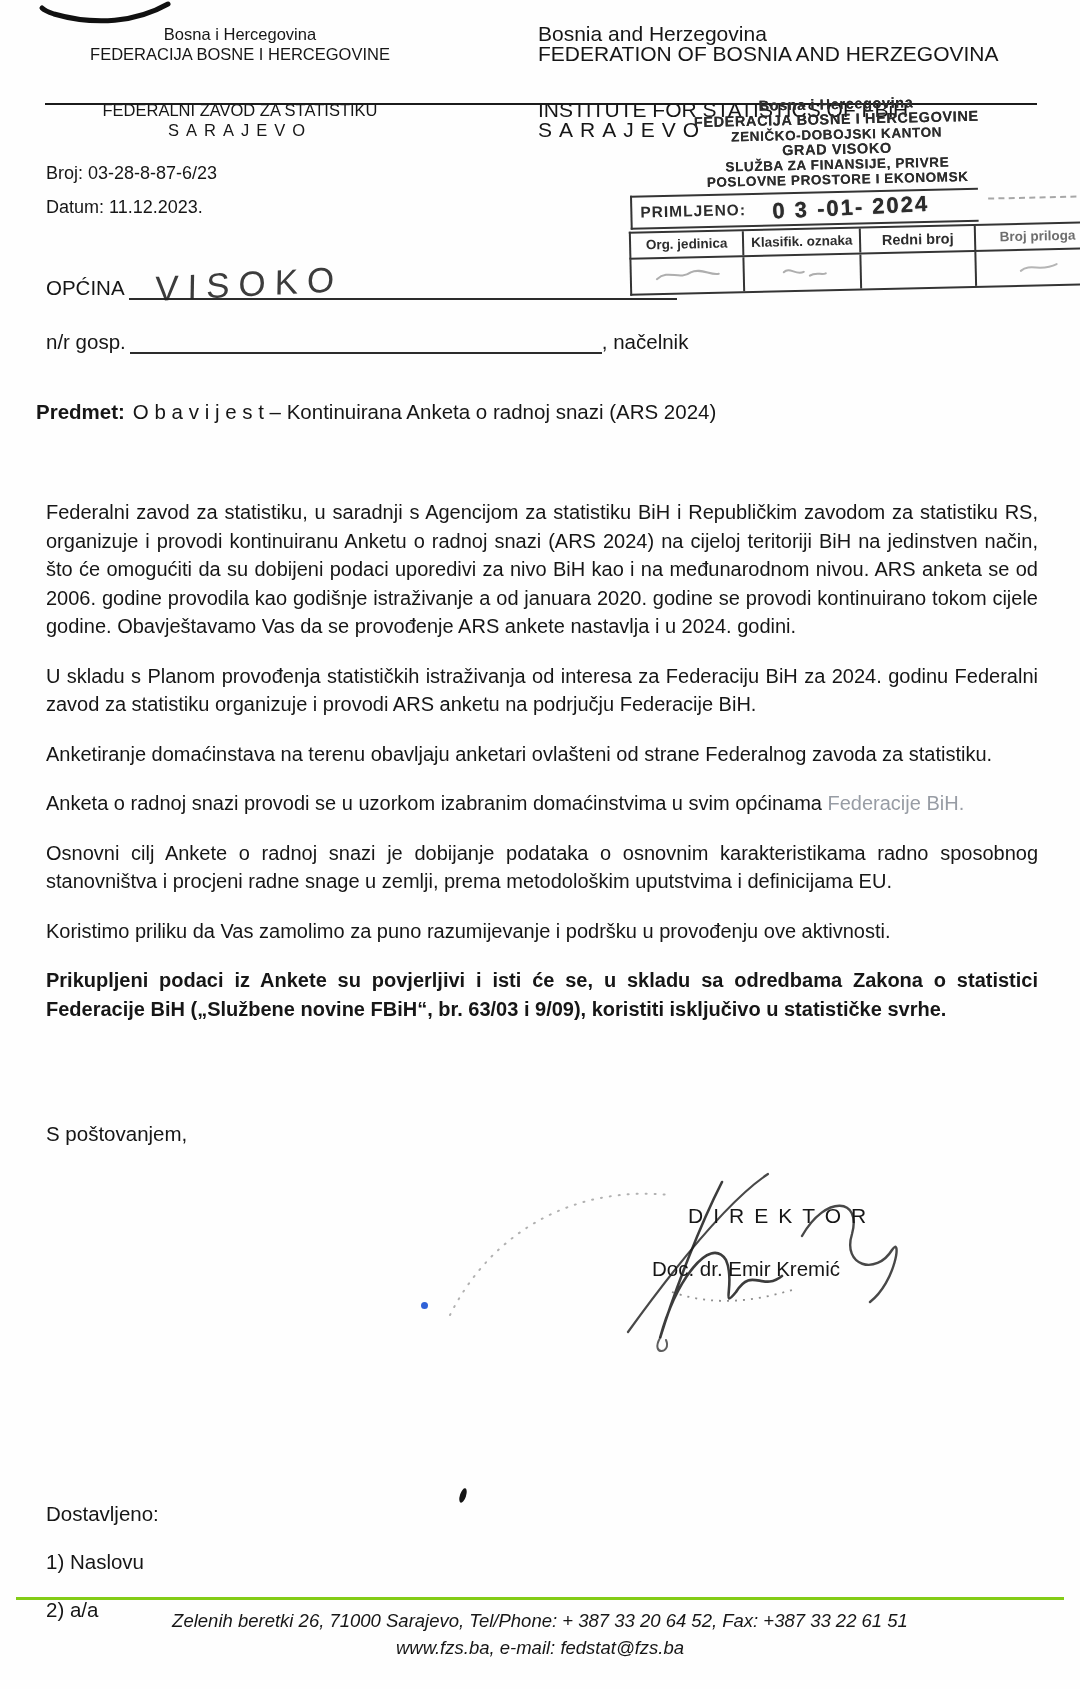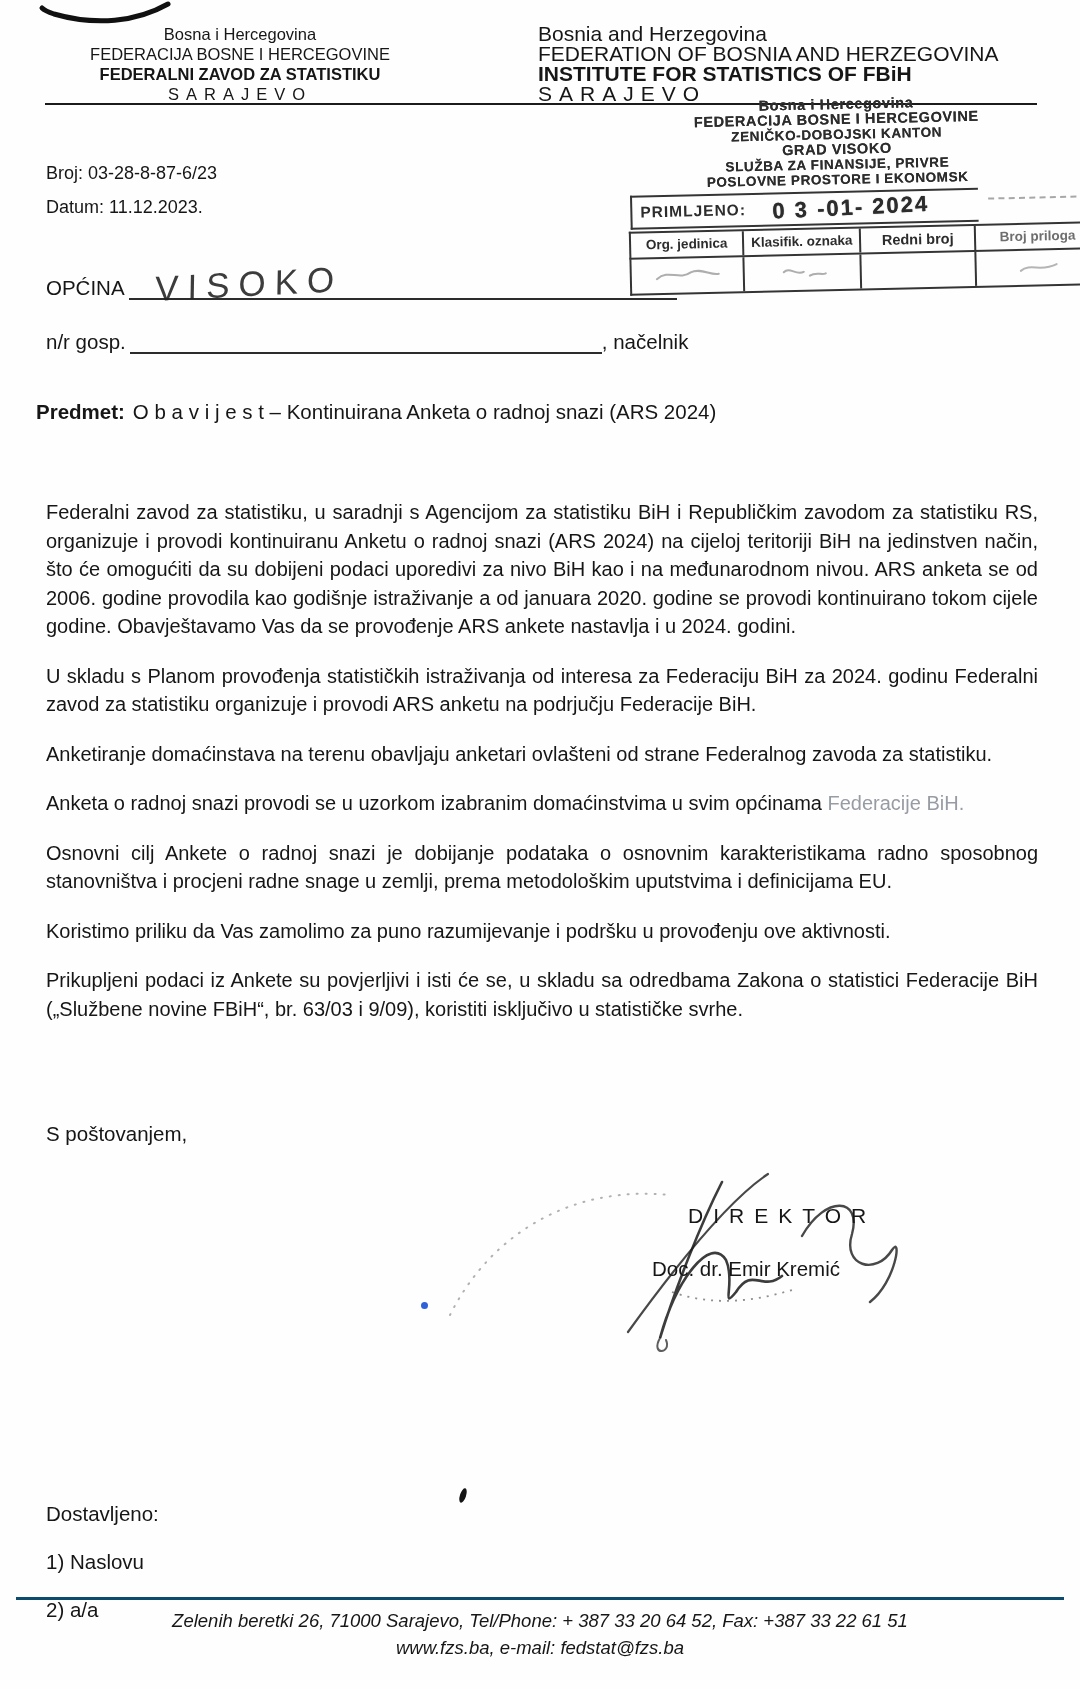--- a/index.html
+++ b/index.html
@@ -4,21 +4,21 @@
 <style>
   html,body { margin:0; padding:0; background:#e8e8e8; }
   .page {
     position:relative; width:1080px; height:1689px; margin:0 auto;
     background:#fefefe; overflow:hidden;
     font-family:"Liberation Sans", sans-serif; color:#161616;
   }
   
   .header-left  { position:absolute; top:24px; left:45px;  width:390px; text-align:center; font-size:16.5px; line-height:20px; }
   .header-right { position:absolute; top:24px; left:538px; width:500px; font-size:21px; line-height:20px; }
-  .hdr-bold   { font-weight:bold; }
+  .hdr-bold   { font-weight:normal;margin-top:36px; }
   .hdr-spaced { letter-spacing:7px; }
   .header-rule { position:absolute; top:103px; left:45px; width:992px; height:2px; background:#1b1b1b; }
 
   
   .stamp { position:absolute; top:97px; left:588px; width:500px; transform:rotate(-1.3deg);
            color:#2c2c2c; font-weight:bold; }
   .stamp-line { text-align:center; font-size:13.5px; line-height:15px; letter-spacing:.6px; white-space:nowrap;
                 text-shadow:0 0 .6px #444; }
   .stamp-line.big { font-size:14.5px; }
   .stamp-received { display:flex; align-items:center; margin:4px 0 0 42px; width:330px; height:30px;
@@ -48,35 +48,35 @@
   .fill-nr { width:472px; margin-left:4px; }
 
   
   .subject { position:absolute; top:400px; left:36px; font-size:20.5px; }
   .subject b { margin-right:8px; }
 
   
   .body-text { position:absolute; top:498px; left:46px; width:992px; font-size:20px; line-height:28.5px;
                text-align:justify; }
   .body-text p { margin:0 0 21px 0; }
-  .body-text p.bold { font-weight:normal; }
+  .body-text p.bold { font-weight:bold; }
   .faded { color:#979ca4; }
 
   
   .closing { position:absolute; top:1122px; left:46px; font-size:20.5px; }
   .direktor { position:absolute; top:1204px; left:688px; font-size:21px; letter-spacing:10px; white-space:nowrap; }
   .sig-name { position:absolute; top:1257px; left:652px; font-size:20.5px; white-space:nowrap; }
   .sig-svg  { position:absolute; top:1140px; left:420px; pointer-events:none; }
 
   
   .distribution { position:absolute; top:1502px; left:46px; font-size:20.5px; }
   .distribution div { margin-bottom:24px; }
 
   
-  .footer { position:absolute; top:1597px; left:16px; width:1048px; border-top:3px solid #0c4a6e;
+  .footer { position:absolute; top:1597px; left:16px; width:1048px; border-top:3px solid #84cc16;
             padding-top:7px; text-align:center; font-style:italic; font-size:18.5px; line-height:27px; }
 
   
   .pen-mark-top { position:absolute; top:0; left:18px; }
   .blue-dot { position:absolute; left:421px; top:1302px; width:7px; height:7px; border-radius:50%; background:#2f62d8; }
   .ink-mark { position:absolute; left:460px; top:1488px; width:6px; height:15px; background:#151515;
               border-radius:3px/7px; transform:rotate(18deg); }
   .cell-scribble { opacity:.55; }
 </style>
 </head>

